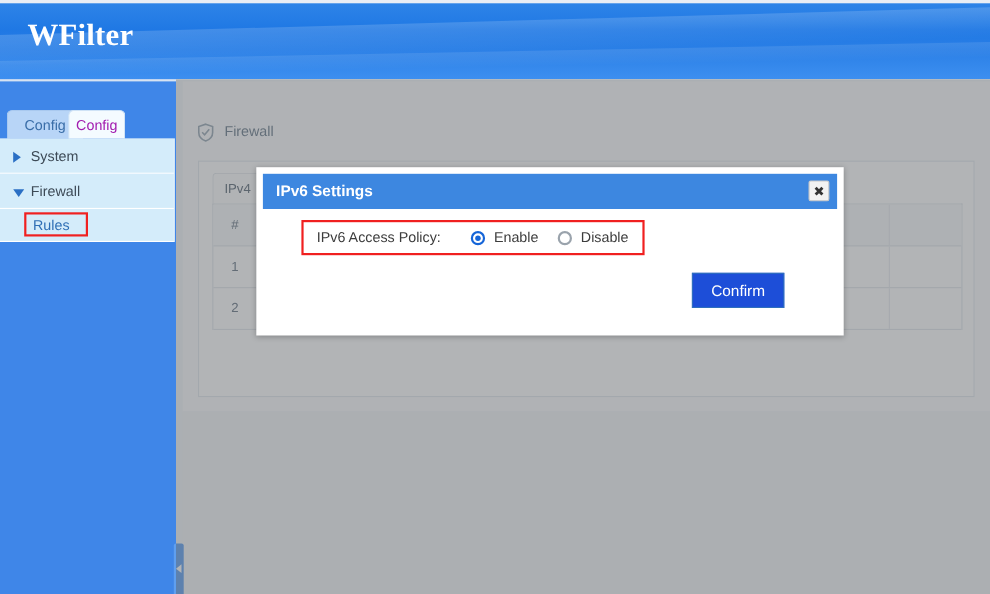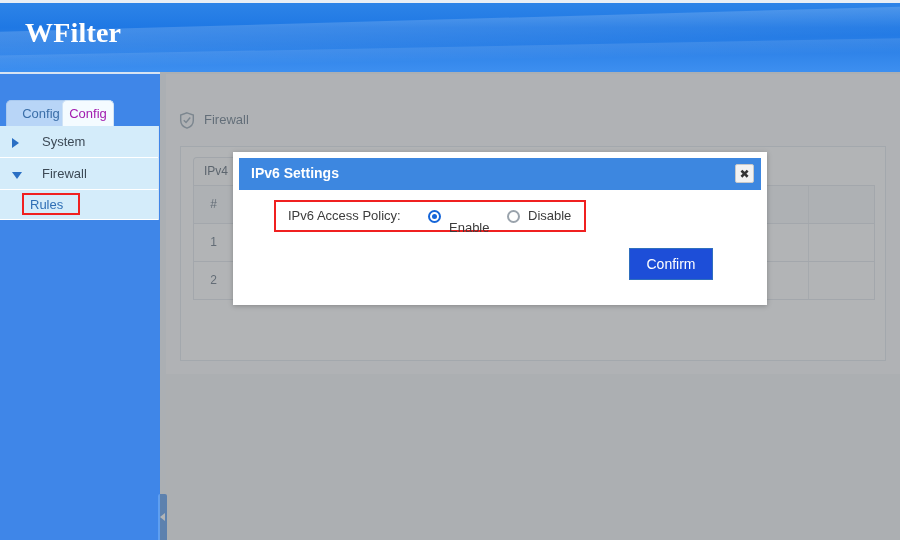--- a/index.html
+++ b/index.html
@@ -109,21 +109,21 @@
     border-right: 1px solid #cfe3f6;
   }
   .navitem {
     position: relative;
     height: 32px;
     line-height: 32px;
     background: #d4ecfa;
     border-bottom: 1px solid #ffffff;
     color: #3d4a56;
     font-size: 13px;
-    padding-left: 42px;
+    padding-left: 28px;
     box-sizing: border-box;
   }
   .navitem .arrow {
     position: absolute;
     left: 12px; top: 12px;
     width: 0; height: 0;
   }
   .arrow.right {
     border-left: 7px solid #2a6fc4;
     border-top: 5px solid transparent;
@@ -361,21 +361,21 @@
     left: 231px;
     border: 2px solid #9aa3ac;
     background: #ffffff;
   }
   .radio-label {
     position: absolute;
     top: 6px;
     font-size: 13px;
     color: #3c3c3c;
   }
-  .radio-label.l1 { left: 173px; margin-top: 12px; }
+  .radio-label.l1 { left: 173px; }
   .radio-label.l2 { left: 252px; }
 
   .confirm {
     position: absolute;
     left: 396px; top: 96px;
     width: 84px; height: 32px;
     line-height: 31px;
     text-align: center;
     font-size: 14px;
     color: #ffffff;

